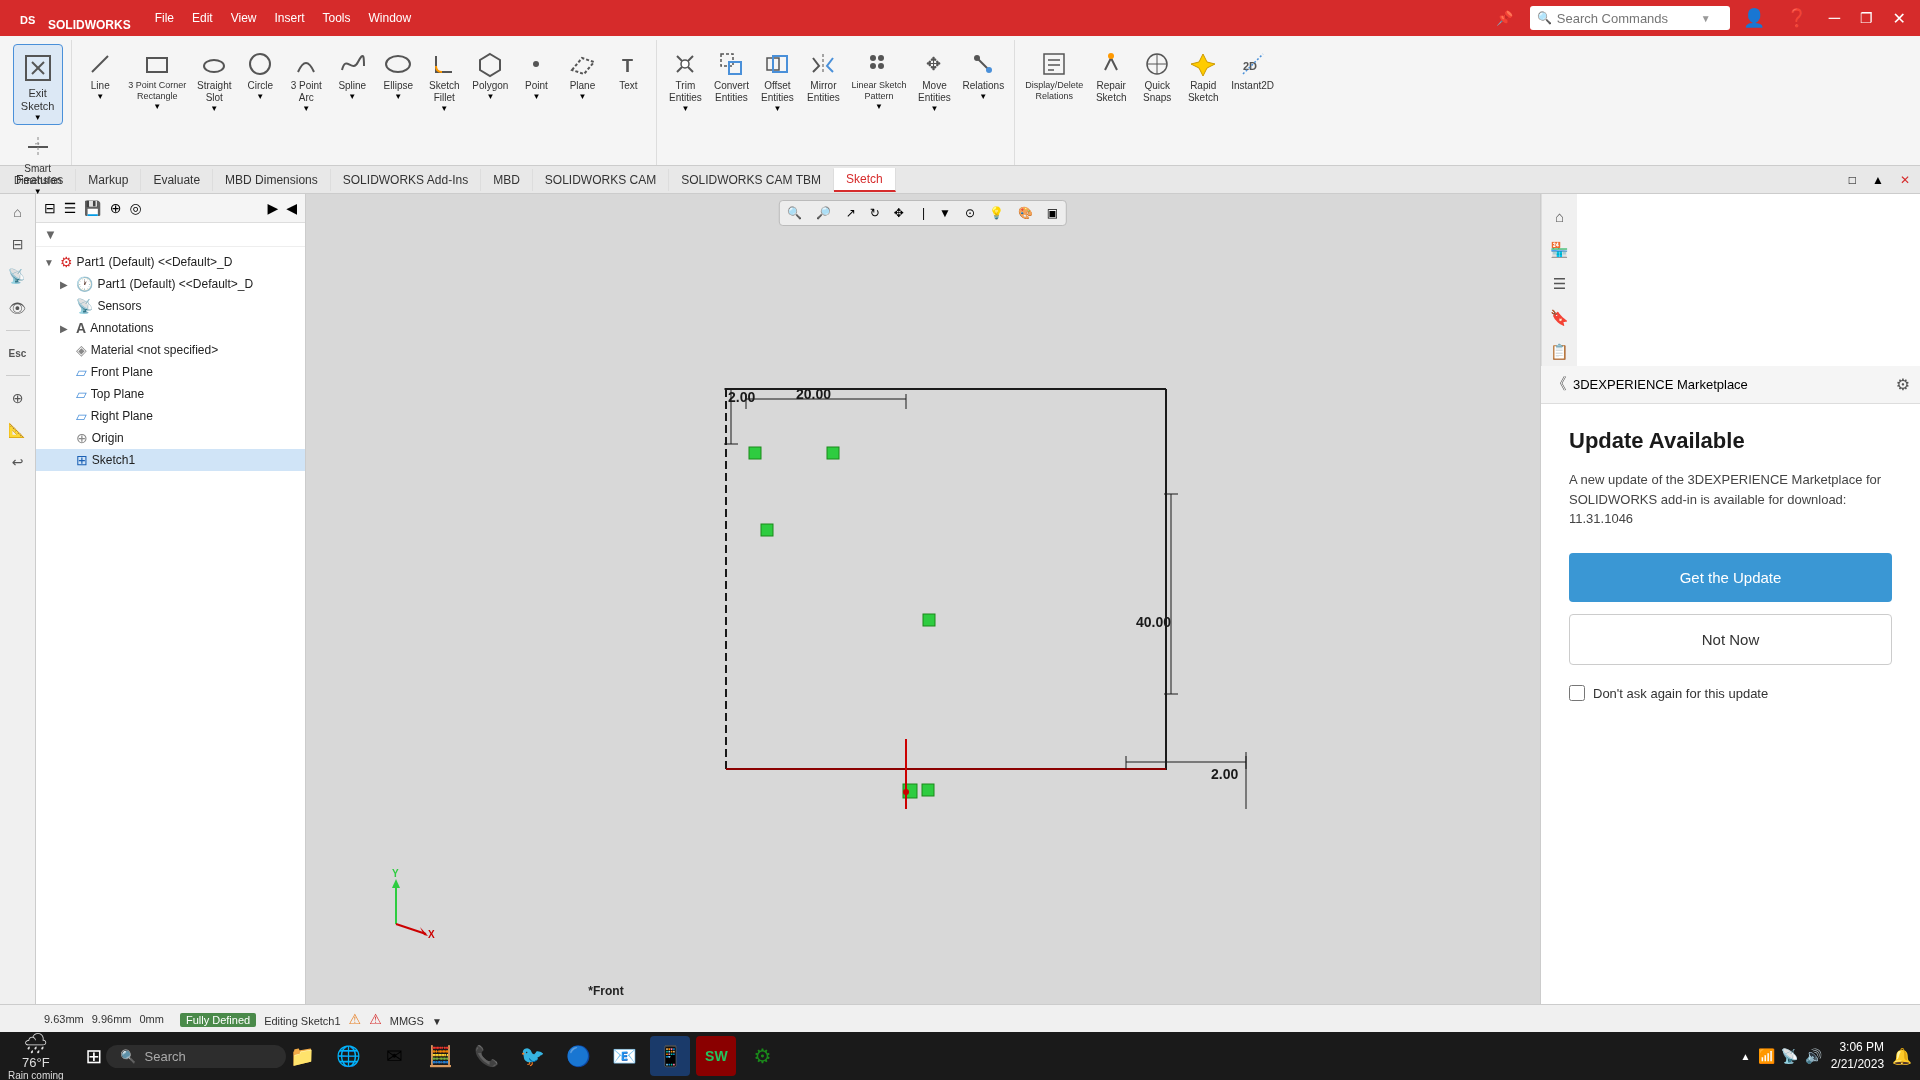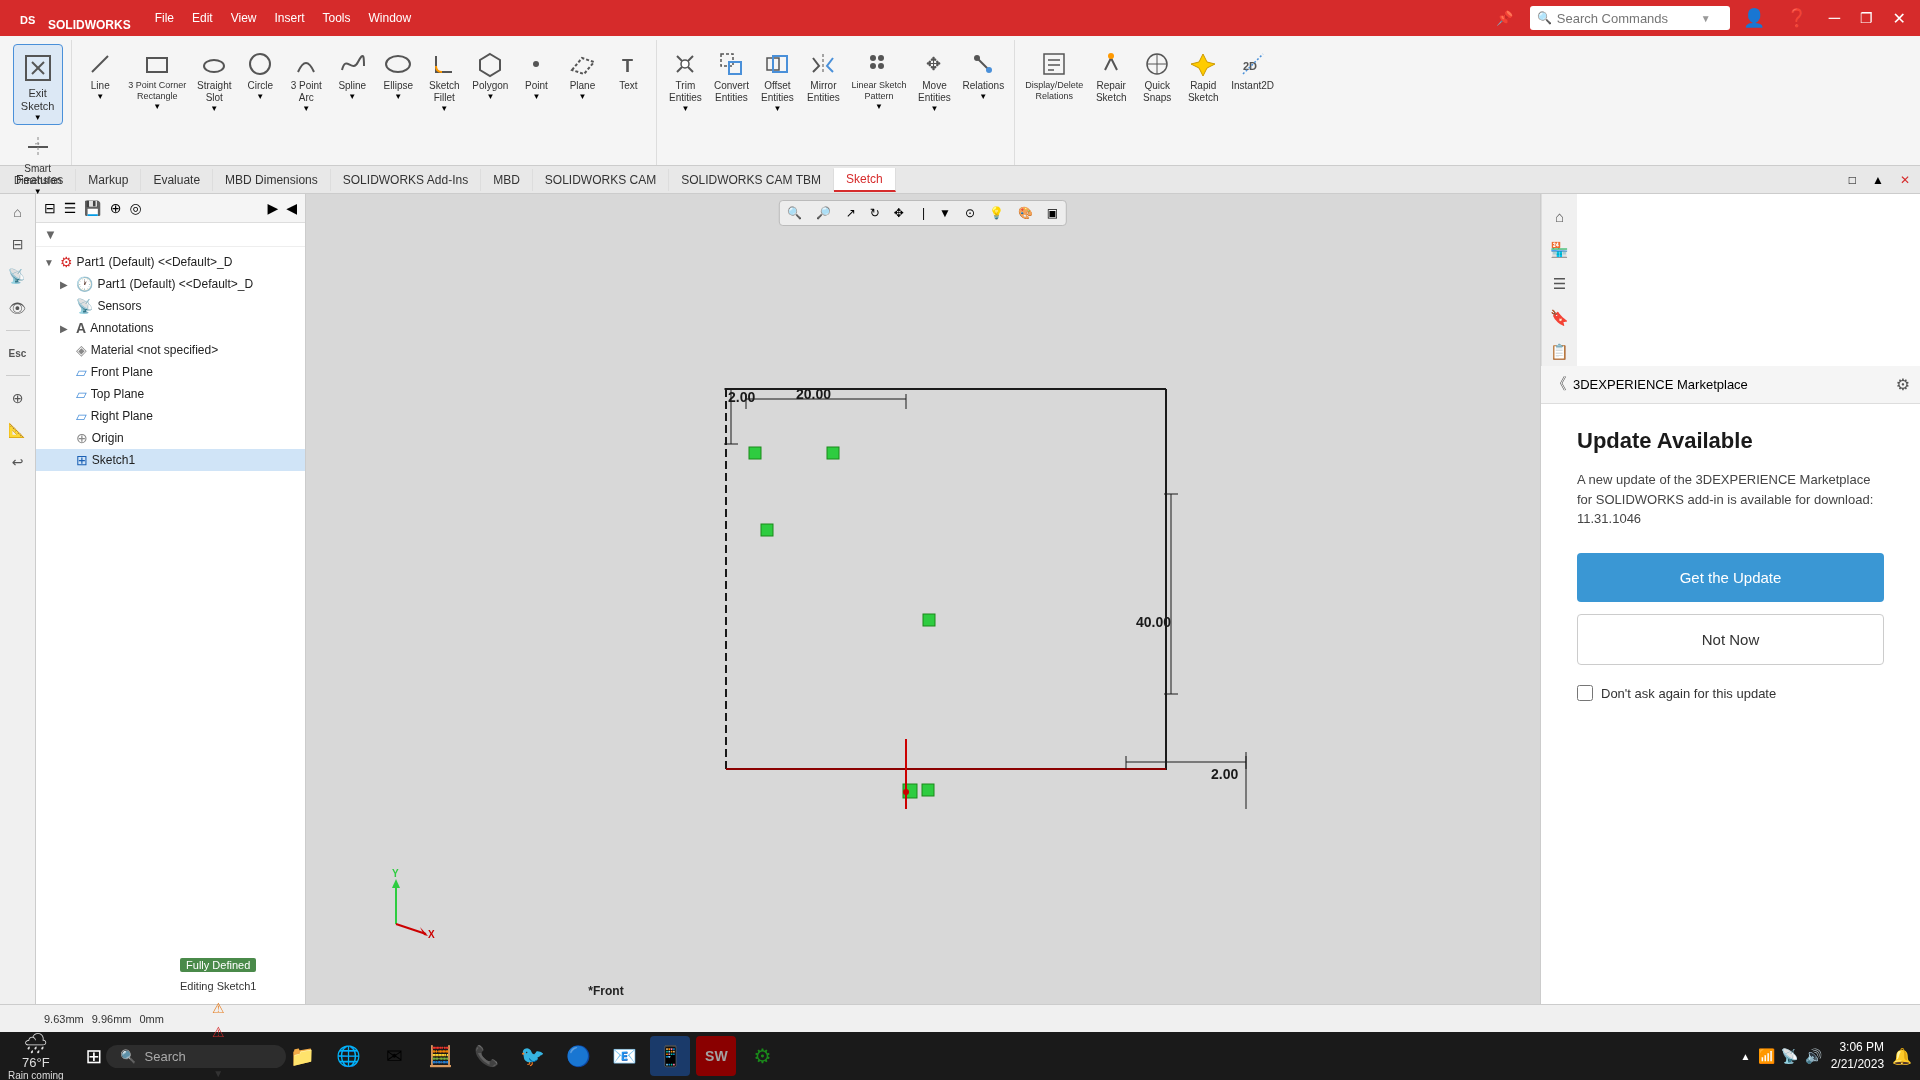--- a/index.html
+++ b/index.html
@@ -75,37 +75,37 @@
     #view-toolbar .view-btn { padding: 3px 6px; cursor: pointer; font-size: 12px; border-radius: 3px; }
     #axis-indicator { position: absolute; bottom: 80px; left: 40px; }
     #view-label { position: absolute; bottom: 8px; left: 50%; transform: translateX(-50%); font-size: 12px; font-weight: bold; color: #222; }
 
     
     #right-panel { width: 380px; background: white; border-left: 1px solid #ccc; display: flex; flex-direction: column; }
     #right-panel-header { display: flex; align-items: center; padding: 8px 10px; background: #f5f5f5; border-bottom: 1px solid #ddd; gap: 6px; }
     #right-panel-header .chevron-btn { font-size: 16px; cursor: pointer; color: #555; }
     #right-panel-header .title { font-size: 13px; font-weight: 500; flex: 1; }
     #right-panel-header .settings-btn { font-size: 16px; cursor: pointer; color: #555; }
-    #right-panel-content { flex: 1; padding: 24px 36px; }
+    #right-panel-content { flex: 1; padding: 24px 28px; }
     #update-title { font-size: 22px; font-weight: 600; color: #1a1a1a; margin-bottom: 16px; }
     #update-desc { font-size: 13px; color: #444; line-height: 1.5; margin-bottom: 24px; }
     #btn-get-update { width: 100%; padding: 16px; background: #3a97d4; color: white; border: none; border-radius: 4px; font-size: 15px; font-weight: 500; cursor: pointer; margin-bottom: 12px; }
     #btn-not-now { width: 100%; padding: 16px; background: white; color: #333; border: 1px solid #ccc; border-radius: 4px; font-size: 15px; font-weight: 400; cursor: pointer; margin-bottom: 20px; }
     #dont-ask-row { display: flex; align-items: flex-end; gap: 8px; }
     #dont-ask-checkbox { width: 16px; height: 16px; cursor: pointer; }
     #dont-ask-label { font-size: 13px; color: #333; }
 
     
     #status-bar {
       display: flex; align-items: center; height: 28px; background: #f0f0f0; border-top: 1px solid #ccc;
       padding: 0 8px; font-size: 11px; color: #333; gap: 16px;
     }
     #status-bar .status-left { flex: 1; }
     #status-bar .coords { display: flex; gap: 8px; margin-left: 36px; }
-    #status-bar .status-right { display: flex; align-items: center; gap: 8px; flex-direction: column; }
+    #status-bar .status-right { display: flex; align-items: flex-end; gap: 8px; }
     #status-bar .status-badge { padding: 1px 6px; background: #4a8a4a; color: white; border-radius: 2px; font-size: 11px; }
 
     
     #taskbar { display: flex; align-items: center; height: 48px; background: #1a1a1a; padding: 0 8px; gap: 6px; }
     #taskbar .start-btn { font-size: 20px; color: white; cursor: pointer; padding: 4px 8px; border-radius: 4px; }
     #taskbar .task-item { width: 40px; height: 40px; display: flex; align-items: center; justify-content: center; border-radius: 4px; cursor: pointer; font-size: 20px; }
     #taskbar .taskbar-search { display: flex; align-items: center; background: #2d2d2d; border-radius: 20px; padding: 4px 14px; gap: 8px; cursor: pointer; color: #aaa; font-size: 13px; min-width: 180px; }
     #taskbar .sys-tray { margin-left: auto; display: flex; align-items: center; gap: 8px; color: white; font-size: 12px; }
     #taskbar .sys-tray .tray-icons { display: flex; gap: 6px; font-size: 16px; }
     #taskbar .time-display { text-align: right; line-height: 1.4; }
@@ -697,21 +697,21 @@
   <div class="task-item" title="Chrome">
     <span>🔵</span>
   </div>
   <div class="task-item" title="Outlook">
     <span style="color:#0078d4;">📧</span>
   </div>
   <div class="task-item" title="Phone Link" style="background:#1a3a6a;">
     <span style="color:#4a90d9;">📱</span>
   </div>
   <div class="task-item" title="SOLIDWORKS" style="background:#8a0000;">
-    <span style="color:#a3a3a3;font-size:14px;font-weight:bold;">SW</span>
+    <span style="color:#22c55e;font-size:14px;font-weight:bold;">SW</span>
   </div>
   <div class="task-item" title="CAM">
     <span style="color:#1a8a1a;">⚙</span>
   </div>
 
   <div class="sys-tray">
     <span style="font-size:10px;">▲</span>
     <div class="tray-icons">
       <span style="font-size:14px;">📶</span>
       <span style="font-size:14px;">📡</span>

